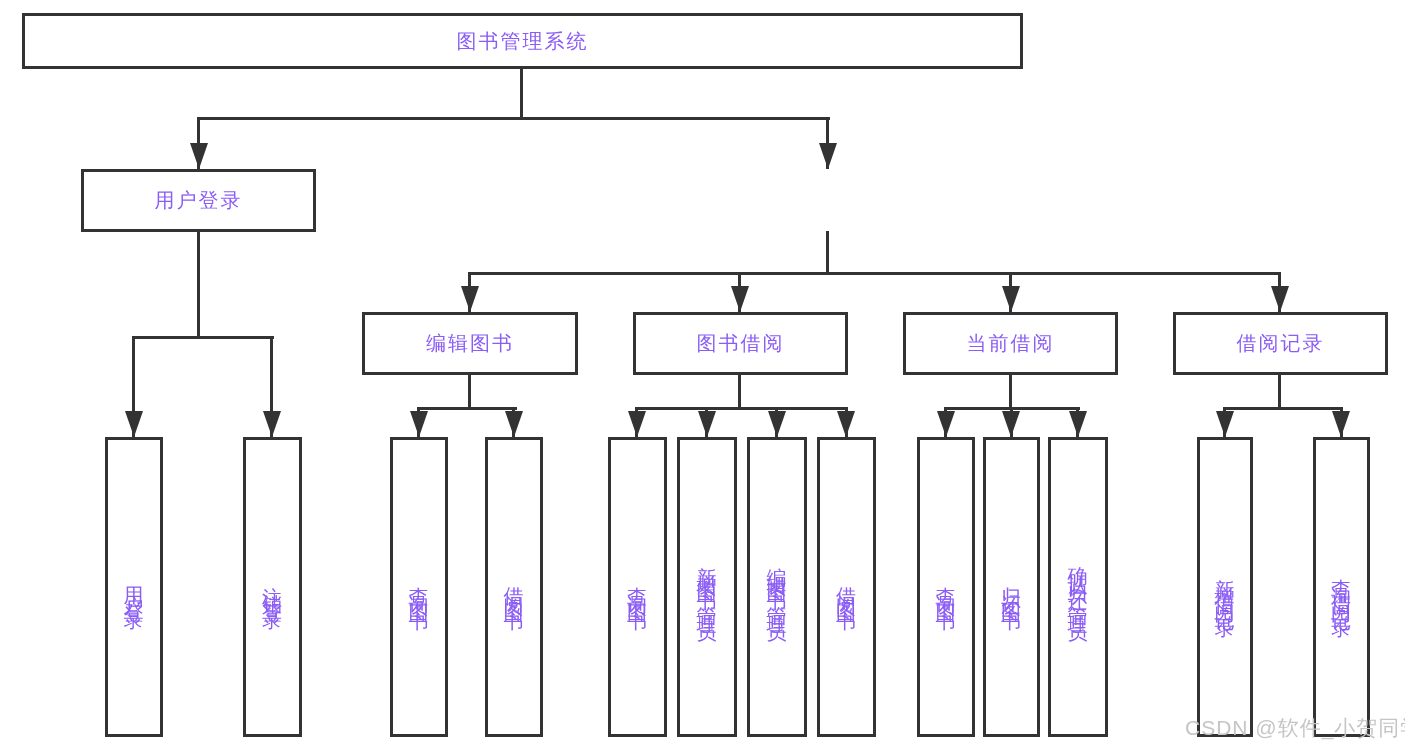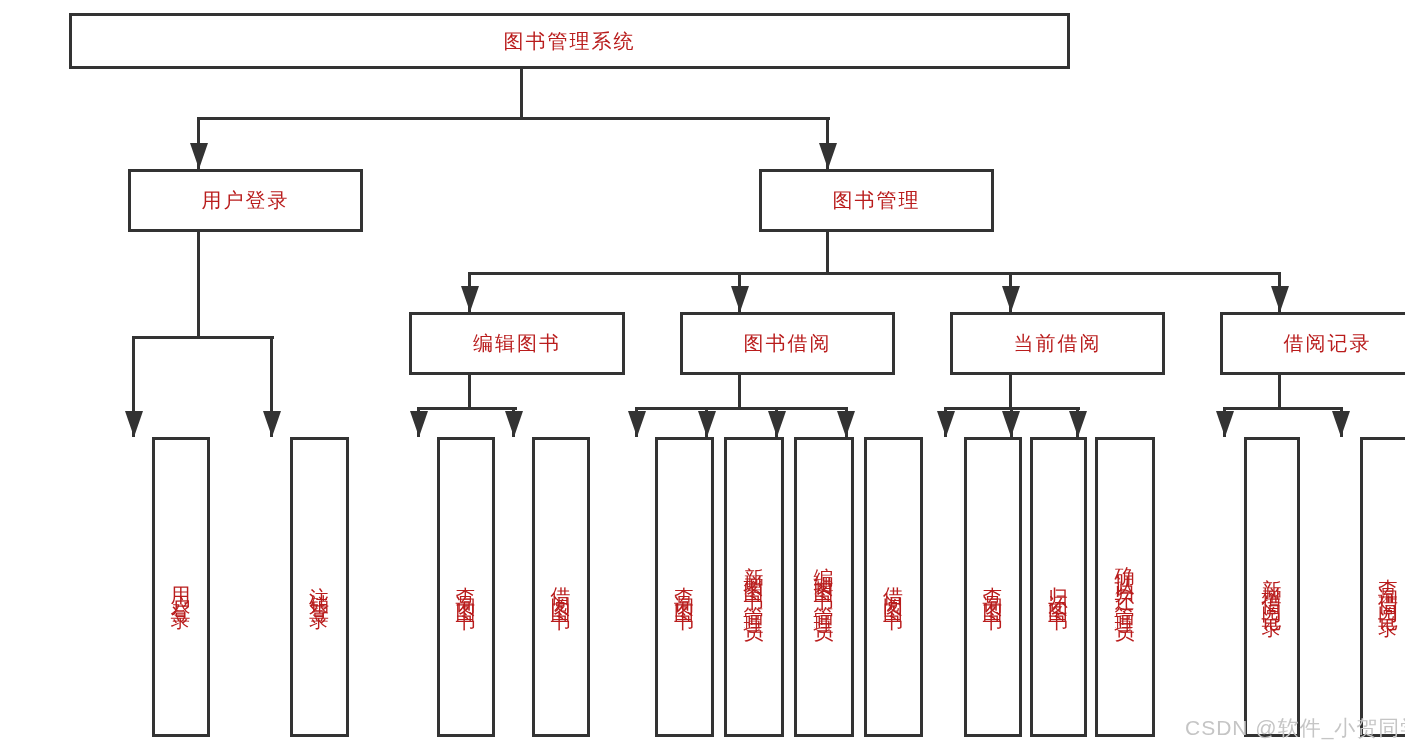--- a/index.html
+++ b/index.html
@@ -12,25 +12,24 @@
     overflow: hidden;
   }
   .box {
     position: absolute;
     box-sizing: border-box;
     border: 3px solid #333333;
     background: #ffffff;
     display: flex;
     align-items: center;
     justify-content: center;
-    color: #b91c1c;
+    color: #8b5cf6;
     font-size: 20px;
     letter-spacing: 2px;
     z-index: 2;
-    margin-left: 47px;
   }
   .vbox .vtext {
     writing-mode: vertical-rl;
     text-orientation: mixed;
     font-size: 20px;
     letter-spacing: 8px;
     line-height: 1;
   }
   .line {
     position: absolute;
@@ -121,23 +120,20 @@
   <div class="line" style="left:1340px; top:407px; width:3px; height:30px;"></div>
   <div class="tri" style="left:1332px; top:411px;"></div>
 
   <div class="box" style="left:22px; top:13px; width:1001px; height:56px;">
     <span>图书管理系统</span>
   </div>
 
   <div class="box" style="left:81px; top:169px; width:235px; height:63px;">
     <span>用户登录</span>
   </div>
-  <div class="box" style="left:712px; top:169px; width:235px; height:63px;">
-    <span>图书管理</span>
-  </div>
 
   <div class="box" style="left:362px; top:312px; width:216px; height:63px;">
     <span>编辑图书</span>
   </div>
   <div class="box" style="left:903px; top:312px; width:215px; height:63px;">
     <span>当前借阅</span>
   </div>
   <div class="box" style="left:633px; top:312px; width:215px; height:63px;">
     <span>图书借阅</span>
   </div>

